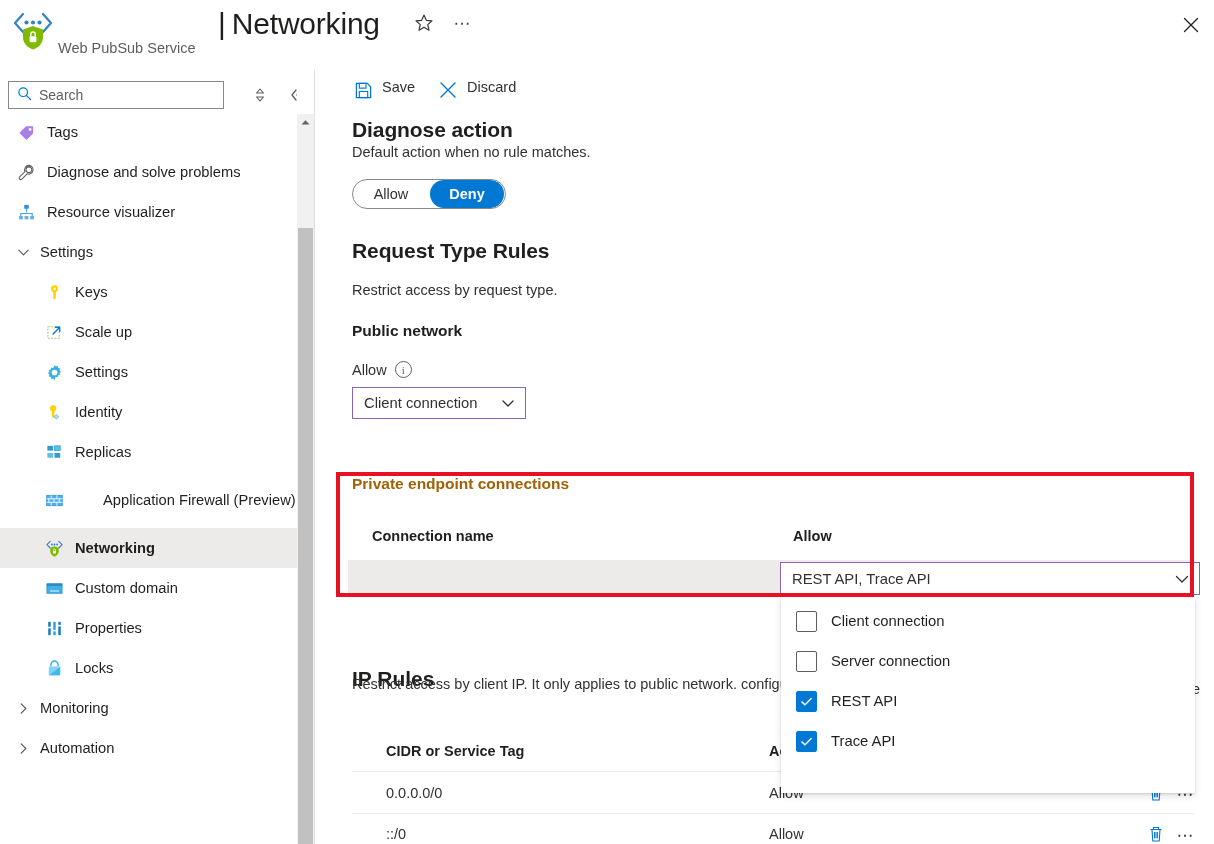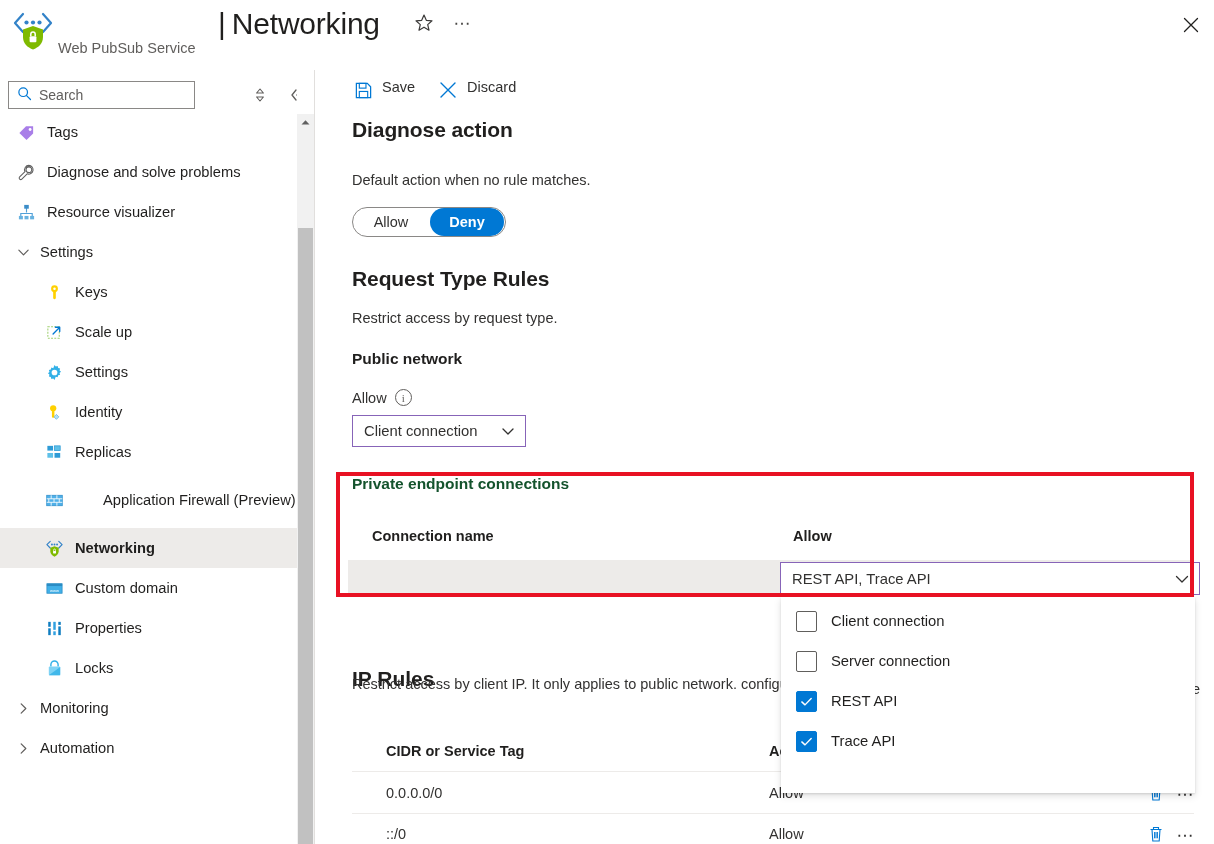--- a/index.html
+++ b/index.html
@@ -17,21 +17,21 @@
   .title-bar { position: absolute; left: 218px; top: 2px; height: 44px; display: flex; align-items: center; }
   .title-pipe { font-size: 30px; color: #201f1e; font-weight: 300; line-height: 1; }
   .title-text { font-size: 30px; color: #201f1e; font-weight: 300; line-height: 1; margin-left: 6px; letter-spacing: -0.2px; }
   .fav-star { position: absolute; left: 411px; top: 10px; width: 26px; height: 26px; display: flex; align-items: center; justify-content: center; cursor: pointer; }
   .ellipsis-btn { position: absolute; left: 449px; top: 10px; width: 28px; height: 26px; display: flex; align-items: center; justify-content: center; cursor: pointer; color: #484644; font-size: 17px; letter-spacing: 2px; }
   .res-subtitle { position: absolute; left: 58px; top: 40px; font-size: 14.5px; color: #605e5c; }
   .close-btn { position: absolute; right: 8px; top: 10px; width: 30px; height: 30px; display: flex; align-items: center; justify-content: center; cursor: pointer; }
 
   
   .leftnav { position: absolute; left: 0; top: 70px; width: 297px; height: 774px; background: #fff; overflow: hidden; }
-  .search-wrap { position: absolute; left: 8px; top: 11px; width: 187px; height: 28px;
+  .search-wrap { position: absolute; left: 8px; top: 11px; width: 216px; height: 28px;
     border: 1px solid #8a8886; background: #fff; display: flex; align-items: center; padding-left: 8px; }
   .search-wrap input {
     border: 0; outline: 0; font-size: 14px; font-family: "Liberation Sans", sans-serif;
     color: #323130; width: 180px; margin-left: 7px; background: transparent;
   }
   .search-wrap input::placeholder { color: #605e5c; }
   .sort-btn { position: absolute; left: 249px; top: 14px; width: 22px; height: 22px; display: flex; align-items: center; justify-content: center; cursor: pointer; }
   .collapse-btn { position: absolute; left: 285px; top: 14px; width: 22px; height: 22px; display: flex; align-items: center; justify-content: center; cursor: pointer; color: #0078d4; }
 
   .navlist { position: absolute; left: 0; top: 42px; width: 297px; height: 732px; overflow: hidden; }
@@ -69,21 +69,21 @@
   .info-i { width: 17px; height: 17px; border: 1px solid #605e5c; border-radius: 50%; display: inline-flex; align-items: center; justify-content: center; font-size: 11px; color: #605e5c; margin-left: 8px; font-family: "Liberation Serif", serif; cursor: pointer; }
 
   .combo { border: 1px solid #8764b8; background: #fff; height: 32px; display: flex; align-items: center; justify-content: space-between; padding: 0 9px 0 11px; font-size: 14.8px; color: #323130; cursor: pointer; }
   .combo .cv { white-space: nowrap; overflow: hidden; }
   .chev-d { display: inline-block; width: 16px; height: 16px; flex: 0 0 16px; }
 
   
   .redbox { position: absolute; left: 336px; top: 472px; width: 858px; height: 125px; border: 4px solid #e81123; pointer-events: none; z-index: 40; }
 
   
-  .pe-title { position: absolute; left: 352px; top: 475px; font-size: 15.5px; font-weight: 600; color: #14532d; }
+  .pe-title { position: absolute; left: 352px; top: 475px; font-size: 15.5px; font-weight: 600; color: #a16207; }
   .pe-hdr-name { position: absolute; left: 372px; top: 528px; font-size: 14.5px; font-weight: 600; color: #201f1e; }
   .pe-hdr-allow { position: absolute; left: 793px; top: 528px; font-size: 14.5px; font-weight: 600; color: #201f1e; }
   .pe-row { position: absolute; left: 348px; top: 560px; width: 844px; height: 37px; background: #edebe9; }
   .pe-combo { position: absolute; left: 780px; top: 562px; width: 420px; height: 33px; }
 
   
   .dropdown { position: absolute; left: 781px; top: 597px; width: 414px; height: 196px; background: #fff; box-shadow: 0 3.2px 7.2px rgba(0,0,0,.13), 0 .6px 1.8px rgba(0,0,0,.11); z-index: 30; padding-top: 4px; }
   .ddrow { display: flex; align-items: center; height: 40px; padding-left: 15px; cursor: pointer; font-size: 14.8px; color: #201f1e; }
   .cb { width: 21px; height: 21px; border: 1px solid #605e5c; background: #fff; margin-right: 14px; flex: 0 0 21px; display: flex; align-items: center; justify-content: center; border-radius: 2px; }
   .cb.checked { background: #0078d4; border-color: #0078d4; }
@@ -377,21 +377,21 @@
           <path d="M3 3 L17 17 M17 3 L3 17" stroke="#0078d4" stroke-width="1.4" stroke-linecap="round"></path>
         </svg>
       </span>
       <span>Discard</span>
     </div>
   </div>
 
   <div class="content">
 
     <h2 class="sec">Diagnose action</h2>
-    <p class="desc" style="margin-top:28px;">Default action when no rule matches.</p>
+    <p class="desc" style="margin-top:0;">Default action when no rule matches.</p>
 
     <div class="pill" style="margin-top:16px;">
       <div class="opt">Allow</div>
       <div class="opt active">Deny</div>
     </div>
 
     <h2 class="sec" style="margin-top:30px;">Request Type Rules</h2>
     <p class="desc" style="margin-top:17px;">Restrict access by request type.</p>
 
     <h3 class="sub" style="margin-top:21px;">Public network</h3>

